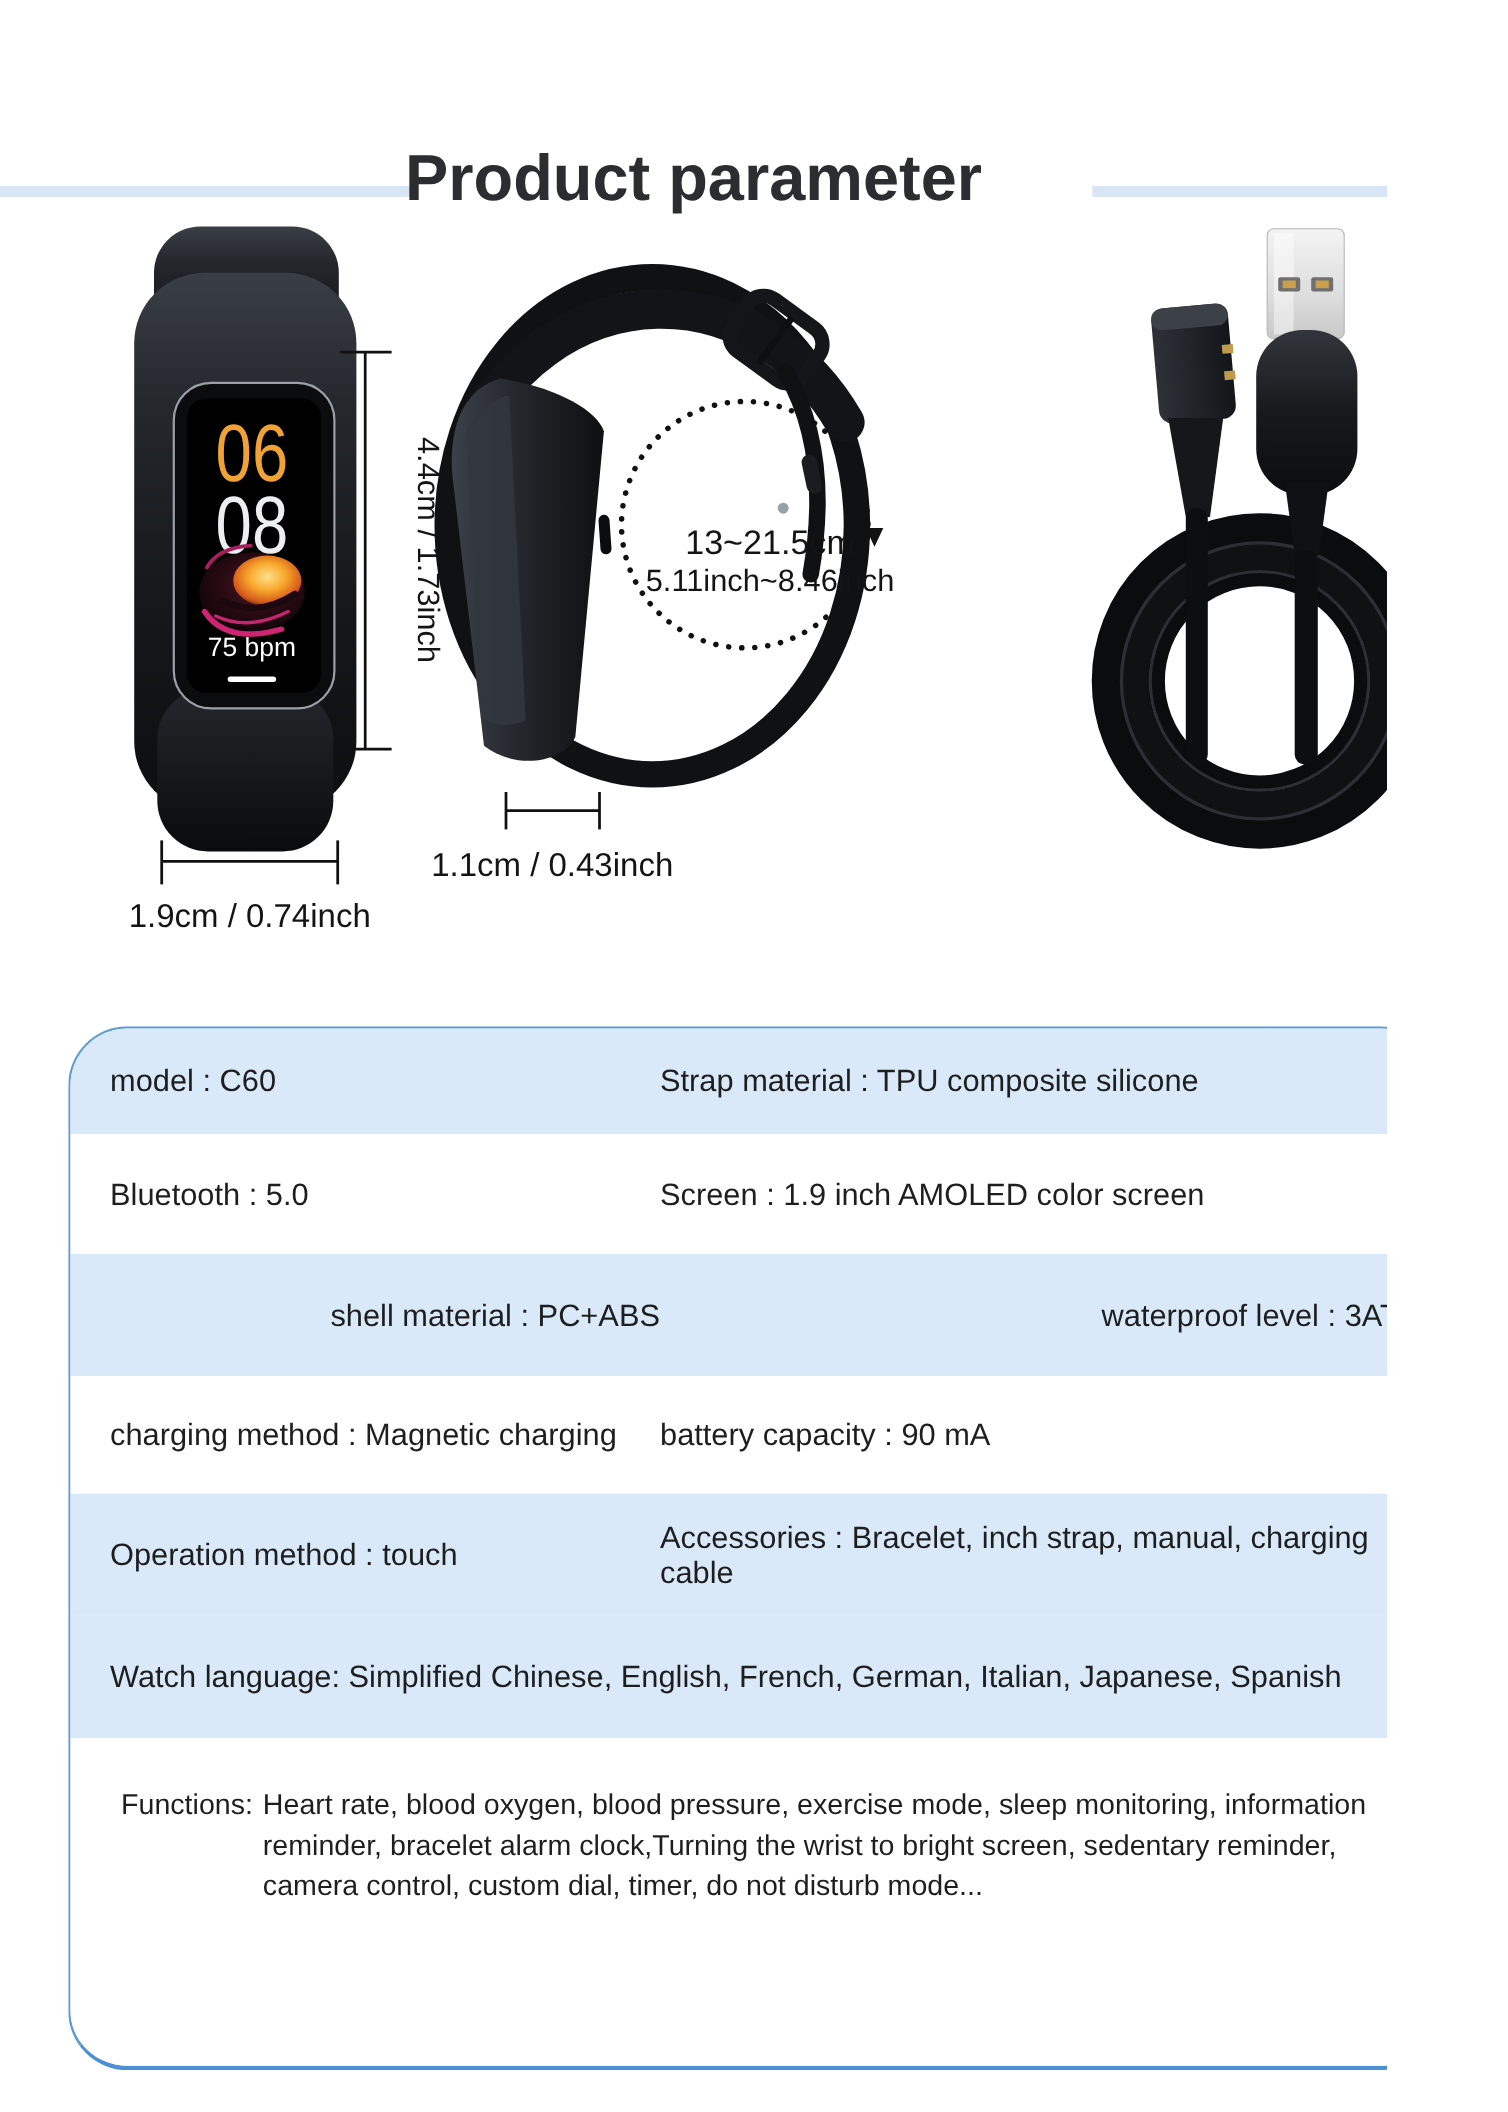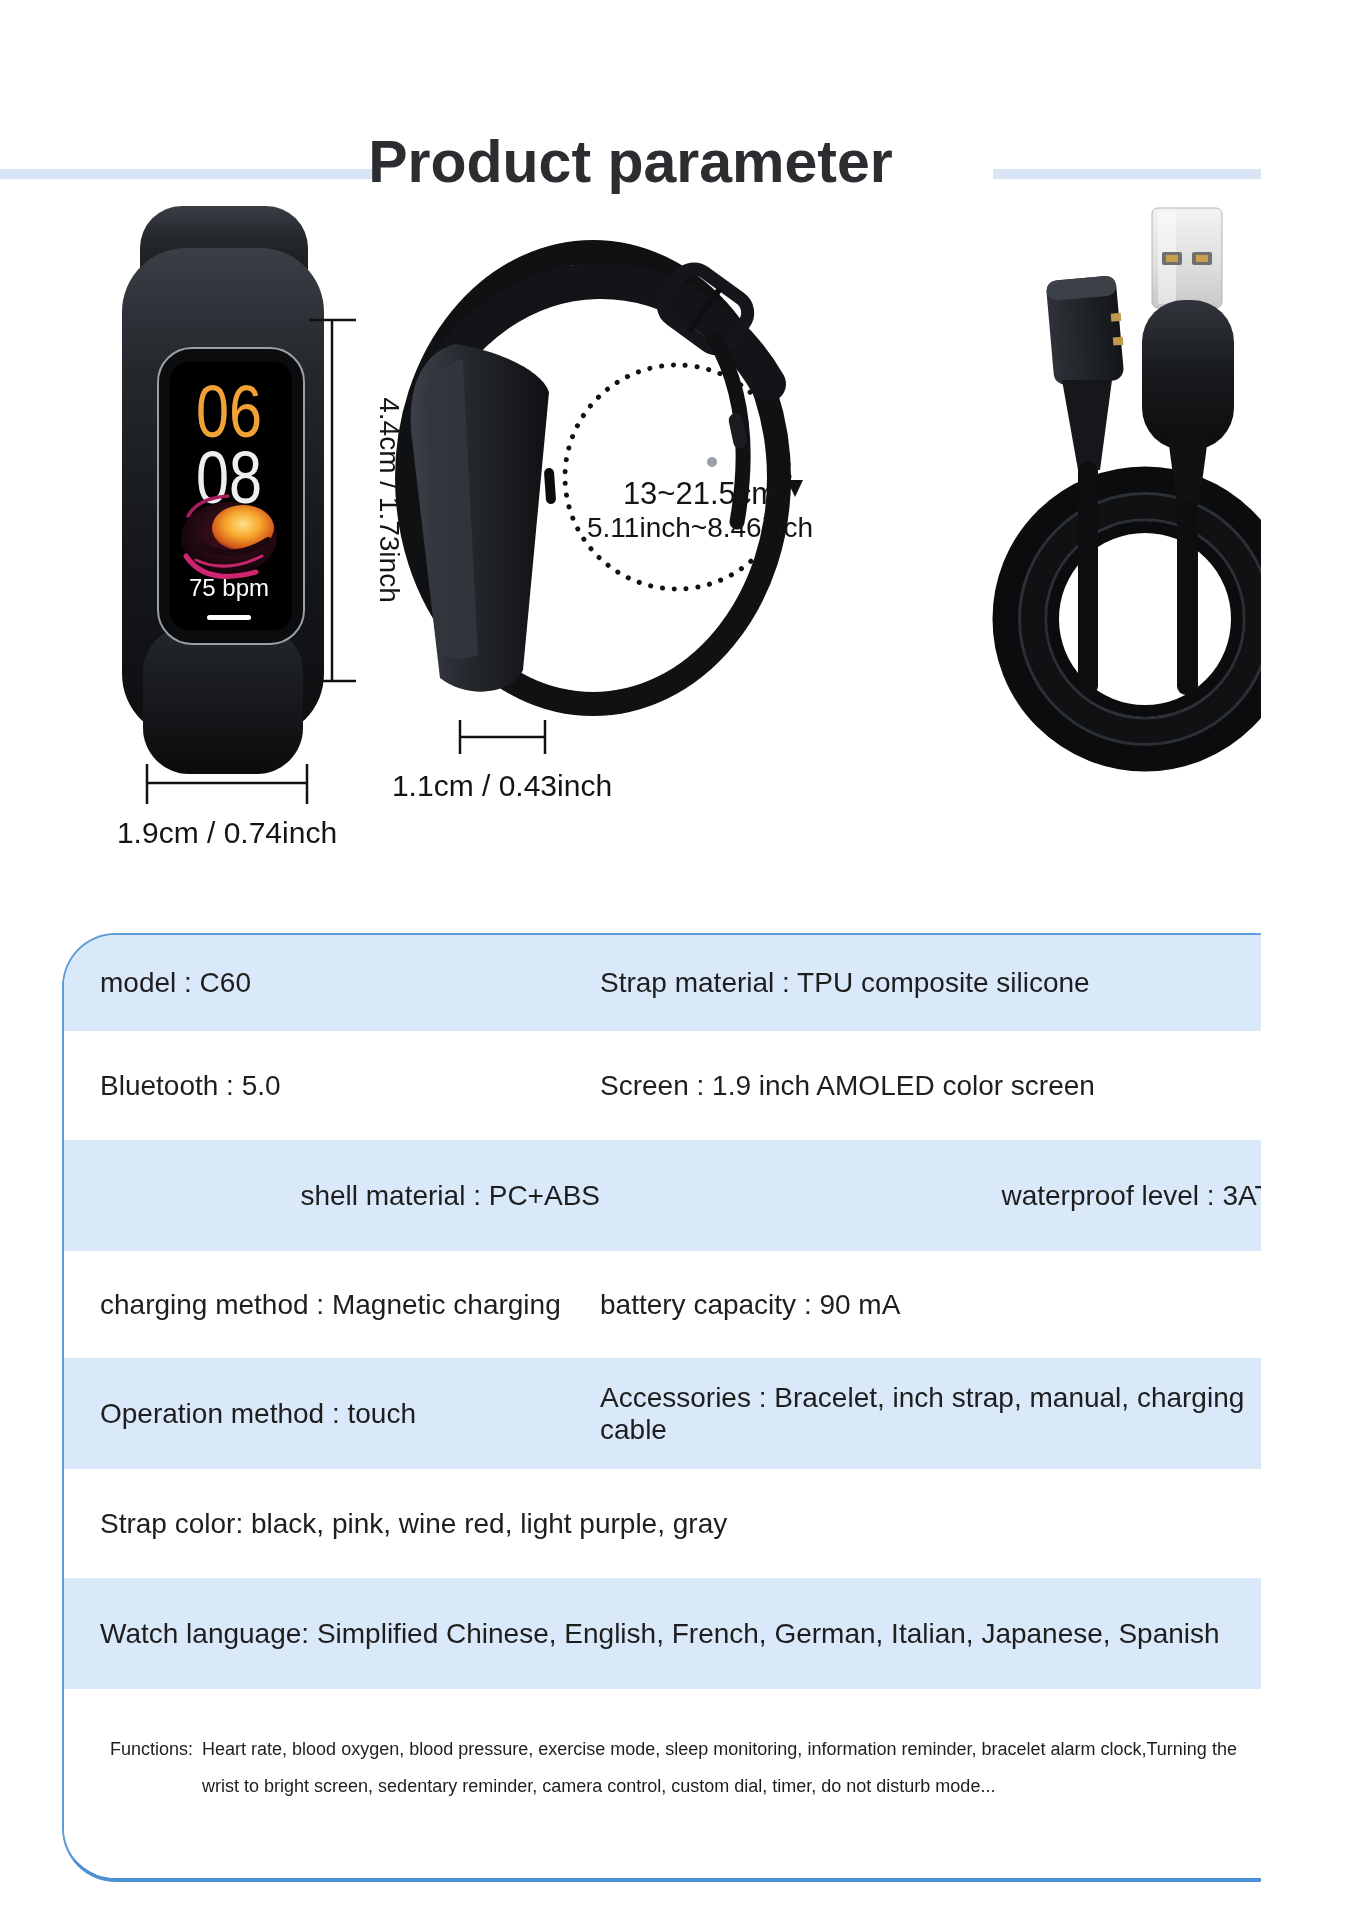--- a/index.html
+++ b/index.html
@@ -24,21 +24,21 @@
   .srow{box-sizing:border-box;display:grid;grid-template-columns:536px 1fr;align-items:center;
     font-size:28px;color:#1e1e1e;}
   .srow.blue{background:#d9e9fa;}
   .srow.white{background:#ffffff;}
   .srow .c1{padding-left:36px;}
   .srow .c2{padding-right:12px;}
   .srow.full{display:flex;align-items:center;padding-left:36px;padding-right:40px;}
   .r1{height:96px;}.r2{height:109px;}.r3{height:111px;text-align:right;}.r4{height:107px;}
   .r5{height:111px;}.r6{height:109px;}.r7{height:111px;}
   .r8{flex:1;display:flex;align-items:flex-start;padding:42px 56px 0 46px;
-    font-size:18px;line-height:37px;color:#1e1e1e;background:#ffffff;}
+    font-size:26px;line-height:37px;color:#1e1e1e;background:#ffffff;}
   .r8 .fn-label{flex:none;white-space:nowrap;margin-right:9px;}
   .r8 .fn-value{flex:1;max-width:1080px;}
 </style>
 </head>
 <body>
 
 <div id="canvas">
 
   <div class="hline left"></div>
   <div class="hline right"></div>
@@ -196,23 +196,20 @@
       <div class="c2">waterproof level : 3ATM</div>
     </div>
     <div class="srow white r4">
       <div class="c1">charging method : Magnetic charging</div>
       <div class="c2">battery capacity : 90 mA</div>
     </div>
     <div class="srow blue r5">
       <div class="c1">Operation method : touch</div>
       <div class="c2">Accessories : Bracelet, inch strap, manual, charging cable</div>
     </div>
-    <div class="srow white full r6">
-      <div>Strap color: black, pink, wine red, light purple, gray</div>
-    </div>
     <div class="srow blue full r7">
       <div>Watch language: Simplified Chinese, English, French, German, Italian, Japanese, Spanish</div>
     </div>
     <div class="r8">
       <div class="fn-label">Functions:</div>
       <div class="fn-value">Heart rate, blood oxygen, blood pressure, exercise mode, sleep monitoring, information reminder, bracelet alarm clock,Turning the wrist to bright screen, sedentary reminder, camera control, custom dial, timer, do not disturb mode...</div>
     </div>
   </div>
 
 </div>

